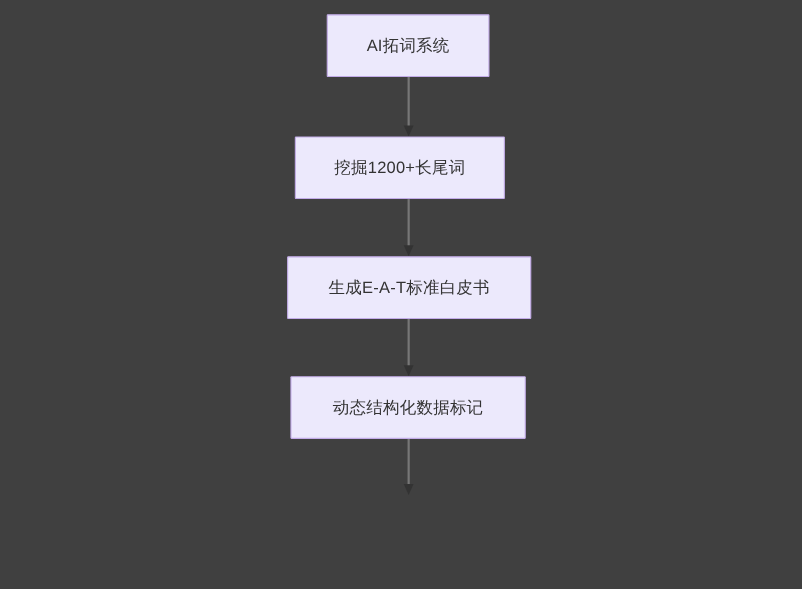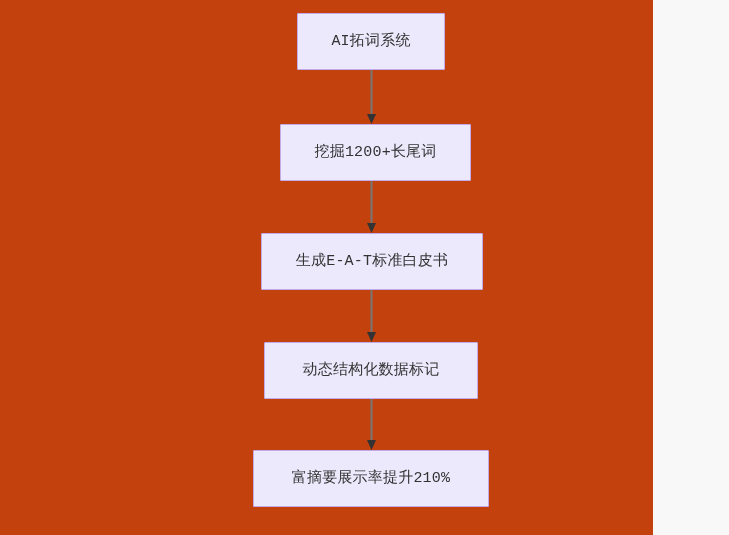--- a/index.html
+++ b/index.html
@@ -50,45 +50,42 @@
     fill: none;
   }
   .edge-arrow {
     fill: #333333;
     stroke: none;
   }
 </style>
 </head>
 <body>
 
-<div id="flowchart-canvas" style="width: 653px; height: 535px; background: #c2410c; font-family: Liberation Mono, monospace;">
+<div id="flowchart-canvas" style="width: 729px; height: 535px; background: #404040;">
     <svg class="edge" width="13" height="54" viewBox="0 0 13 54" style="left: 364.5px; top: 70px;">
       <line class="edge-line" x1="6.5" y1="0" x2="6.5" y2="46"></line>
       <polygon class="edge-arrow" points="2,44 11,44 6.5,54"></polygon>
     </svg>
     <svg class="edge" width="13" height="52" viewBox="0 0 13 52" style="left: 364.5px; top: 181px;">
       <line class="edge-line" x1="6.5" y1="0" x2="6.5" y2="44"></line>
       <polygon class="edge-arrow" points="2,42 11,42 6.5,52"></polygon>
     </svg>
     <svg class="edge" width="13" height="52" viewBox="0 0 13 52" style="left: 364.5px; top: 290px;">
       <line class="edge-line" x1="6.5" y1="0" x2="6.5" y2="44"></line>
       <polygon class="edge-arrow" points="2,42 11,42 6.5,52"></polygon>
     </svg>
     <svg class="edge" width="13" height="51" viewBox="0 0 13 51" style="left: 364.5px; top: 399px;">
       <line class="edge-line" x1="6.5" y1="0" x2="6.5" y2="43"></line>
       <polygon class="edge-arrow" points="2,41 11,41 6.5,51"></polygon>
     </svg>
     <div class="node" style="left: 297px; top: 13px; width: 148px; height: 57px; background: rgb(236, 233, 252); border-color: rgb(194, 171, 232); color: rgb(51, 51, 51);">
       <span class="node-label">AI拓词系统</span>
     </div>
-    <div class="node" style="left: 280px; top: 124px; width: 191px; height: 57px; background: rgb(236, 233, 252); border-color: rgb(194, 171, 232); color: rgb(51, 51, 51);">
+    <div class="node" style="left: 268px; top: 124px; width: 191px; height: 57px; background: rgb(236, 233, 252); border-color: rgb(194, 171, 232); color: rgb(51, 51, 51);">
       <span class="node-label">挖掘1200+长尾词</span>
     </div>
     <div class="node" style="left: 264px; top: 342px; width: 214px; height: 57px; background: rgb(236, 233, 252); border-color: rgb(194, 171, 232); color: rgb(51, 51, 51);">
       <span class="node-label">动态结构化数据标记</span>
     </div>
     <div class="node" style="left: 261px; top: 233px; width: 222px; height: 57px; background: rgb(236, 233, 252); border-color: rgb(194, 171, 232); color: rgb(51, 51, 51);">
       <span class="node-label">生成E-A-T标准白皮书</span>
     </div>
-    <div class="node" style="left: 253px; top: 450px; width: 236px; height: 57px; background: rgb(236, 233, 252); border-color: rgb(194, 171, 232); color: rgb(51, 51, 51);">
-      <span class="node-label">富摘要展示率提升210%</span>
-    </div>
   </div>
 
 </body></html>

